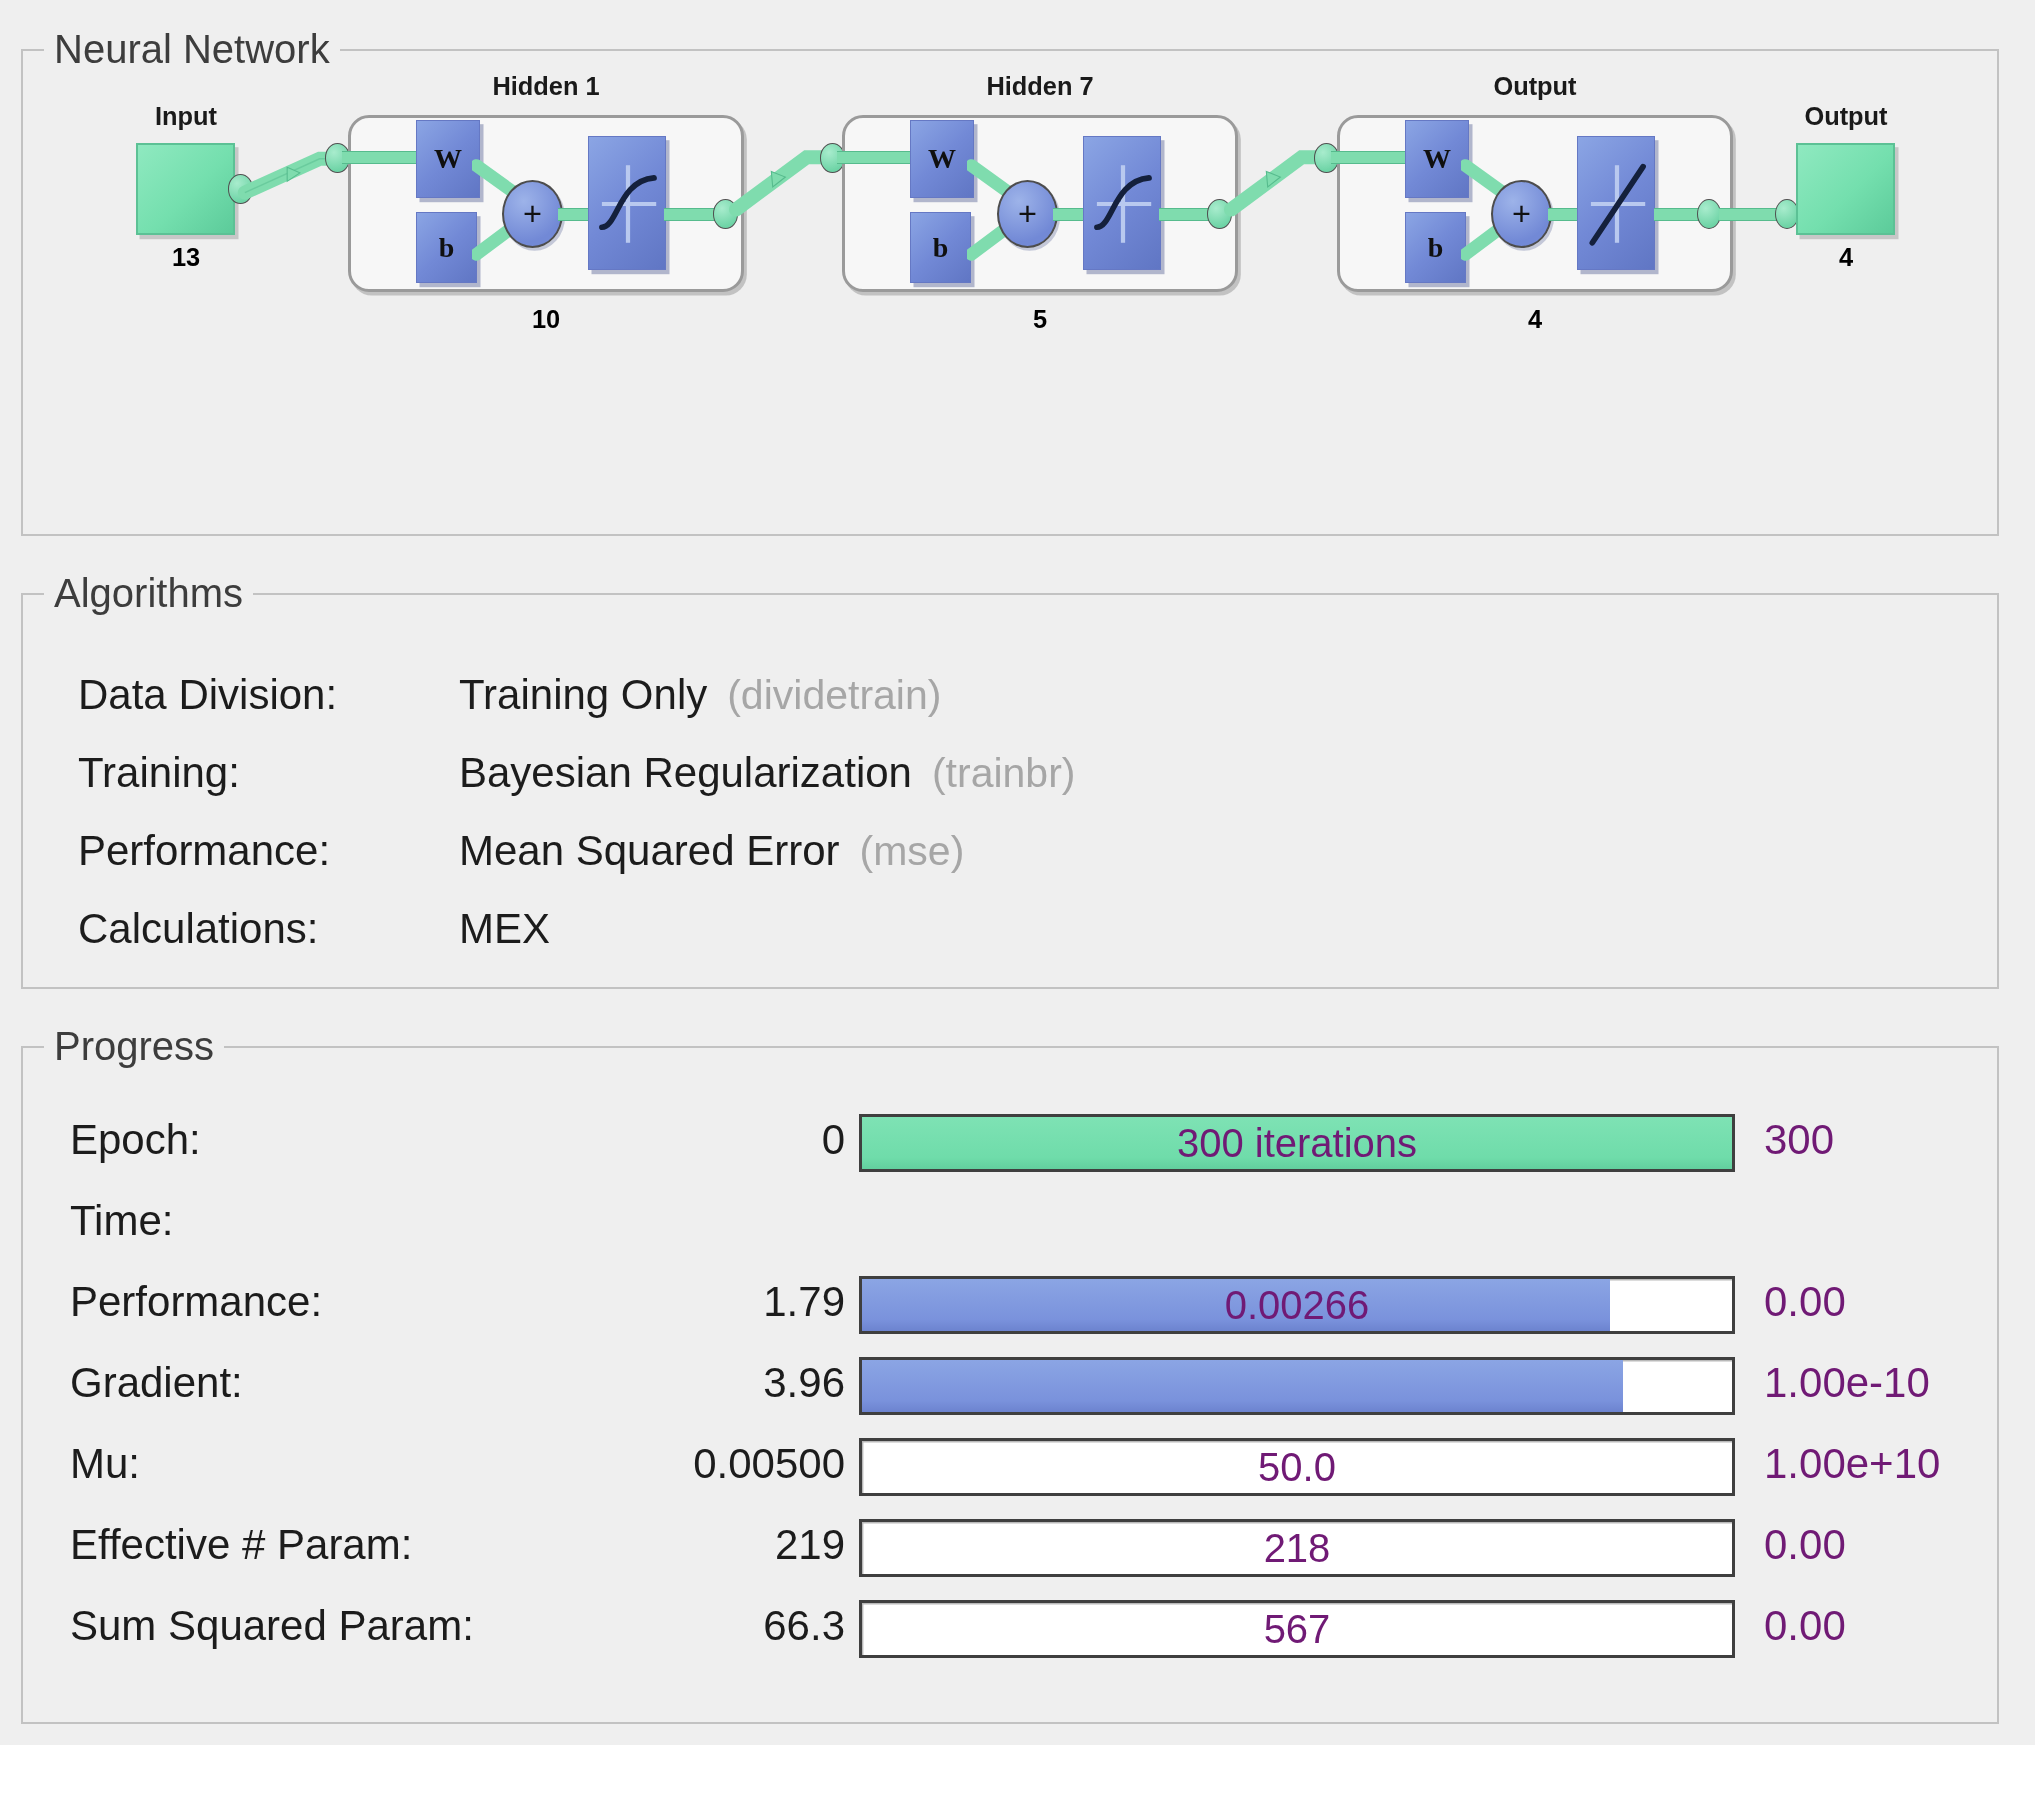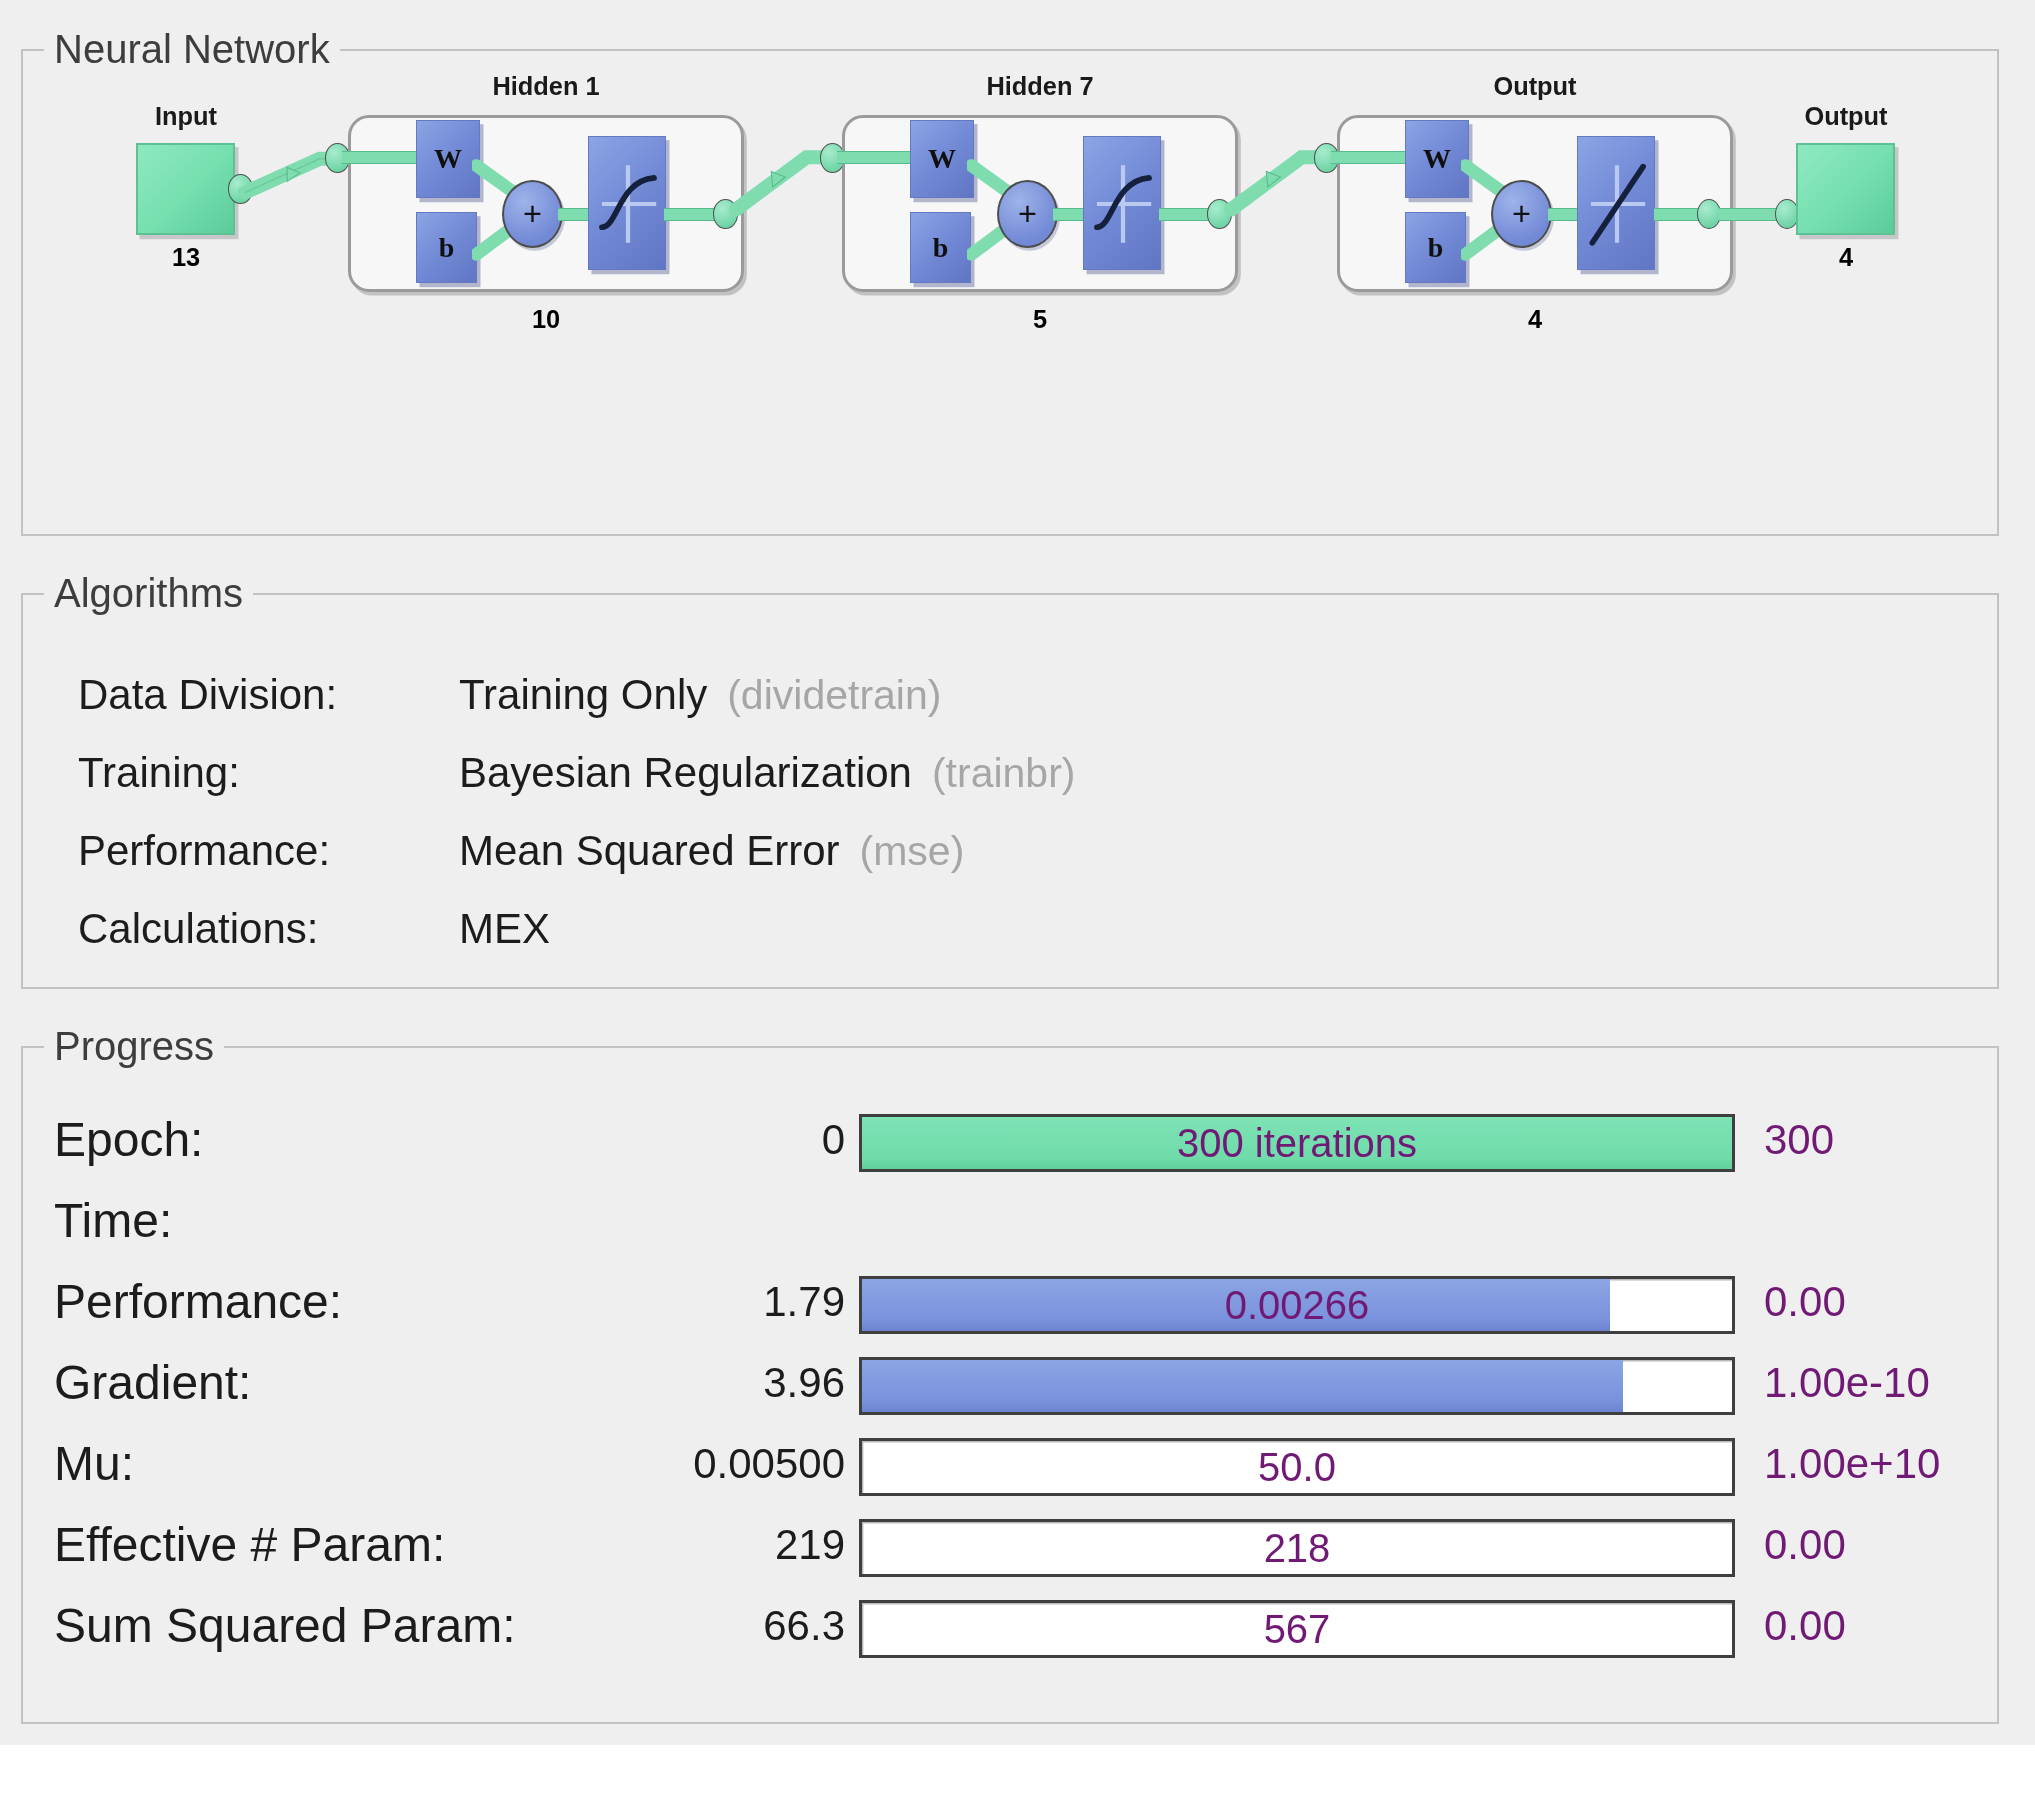--- a/index.html
+++ b/index.html
@@ -139,22 +139,22 @@
   .algo-rows { position: absolute; left: 31px; top: 76px; margin-left: 24px; }
   .algo-row  { display: flex; align-items: baseline; height: 78px; }
   .algo-key  { width: 381px; font-size: 42px; color: #1c1c1c; }
   .algo-val  { font-size: 42px; color: #1c1c1c; white-space: nowrap; }
   .algo-fn   { font-size: 41px; color: #a6a6a6; margin-left: 20px; white-space: nowrap; }
 
   
   .prog-rows { position: absolute; left: 31px; top: 65px; right: 21px; }
   .prog-row  { position: relative; height: 81px; }
   .prog-label {
-    position: absolute; left: 0; top: 0;
-    font-size: 48px; color: #1c1c1c; line-height: 54px; white-space: nowrap;
+    position: absolute; left: 16px; top: 0;
+    font-size: 42px; color: #1c1c1c; line-height: 54px; white-space: nowrap;
   }
   .prog-left {
     position: absolute; left: 452px; top: 0; width: 339px;
     text-align: right; font-size: 42px; color: #1c1c1c; line-height: 54px;
     white-space: nowrap;
   }
   .prog-bar-wrap {
     position: absolute; left: 805px; top: 1.4px;
     width: 876px; height: 58px;
     border: 3.5px solid #3f3f3f;

